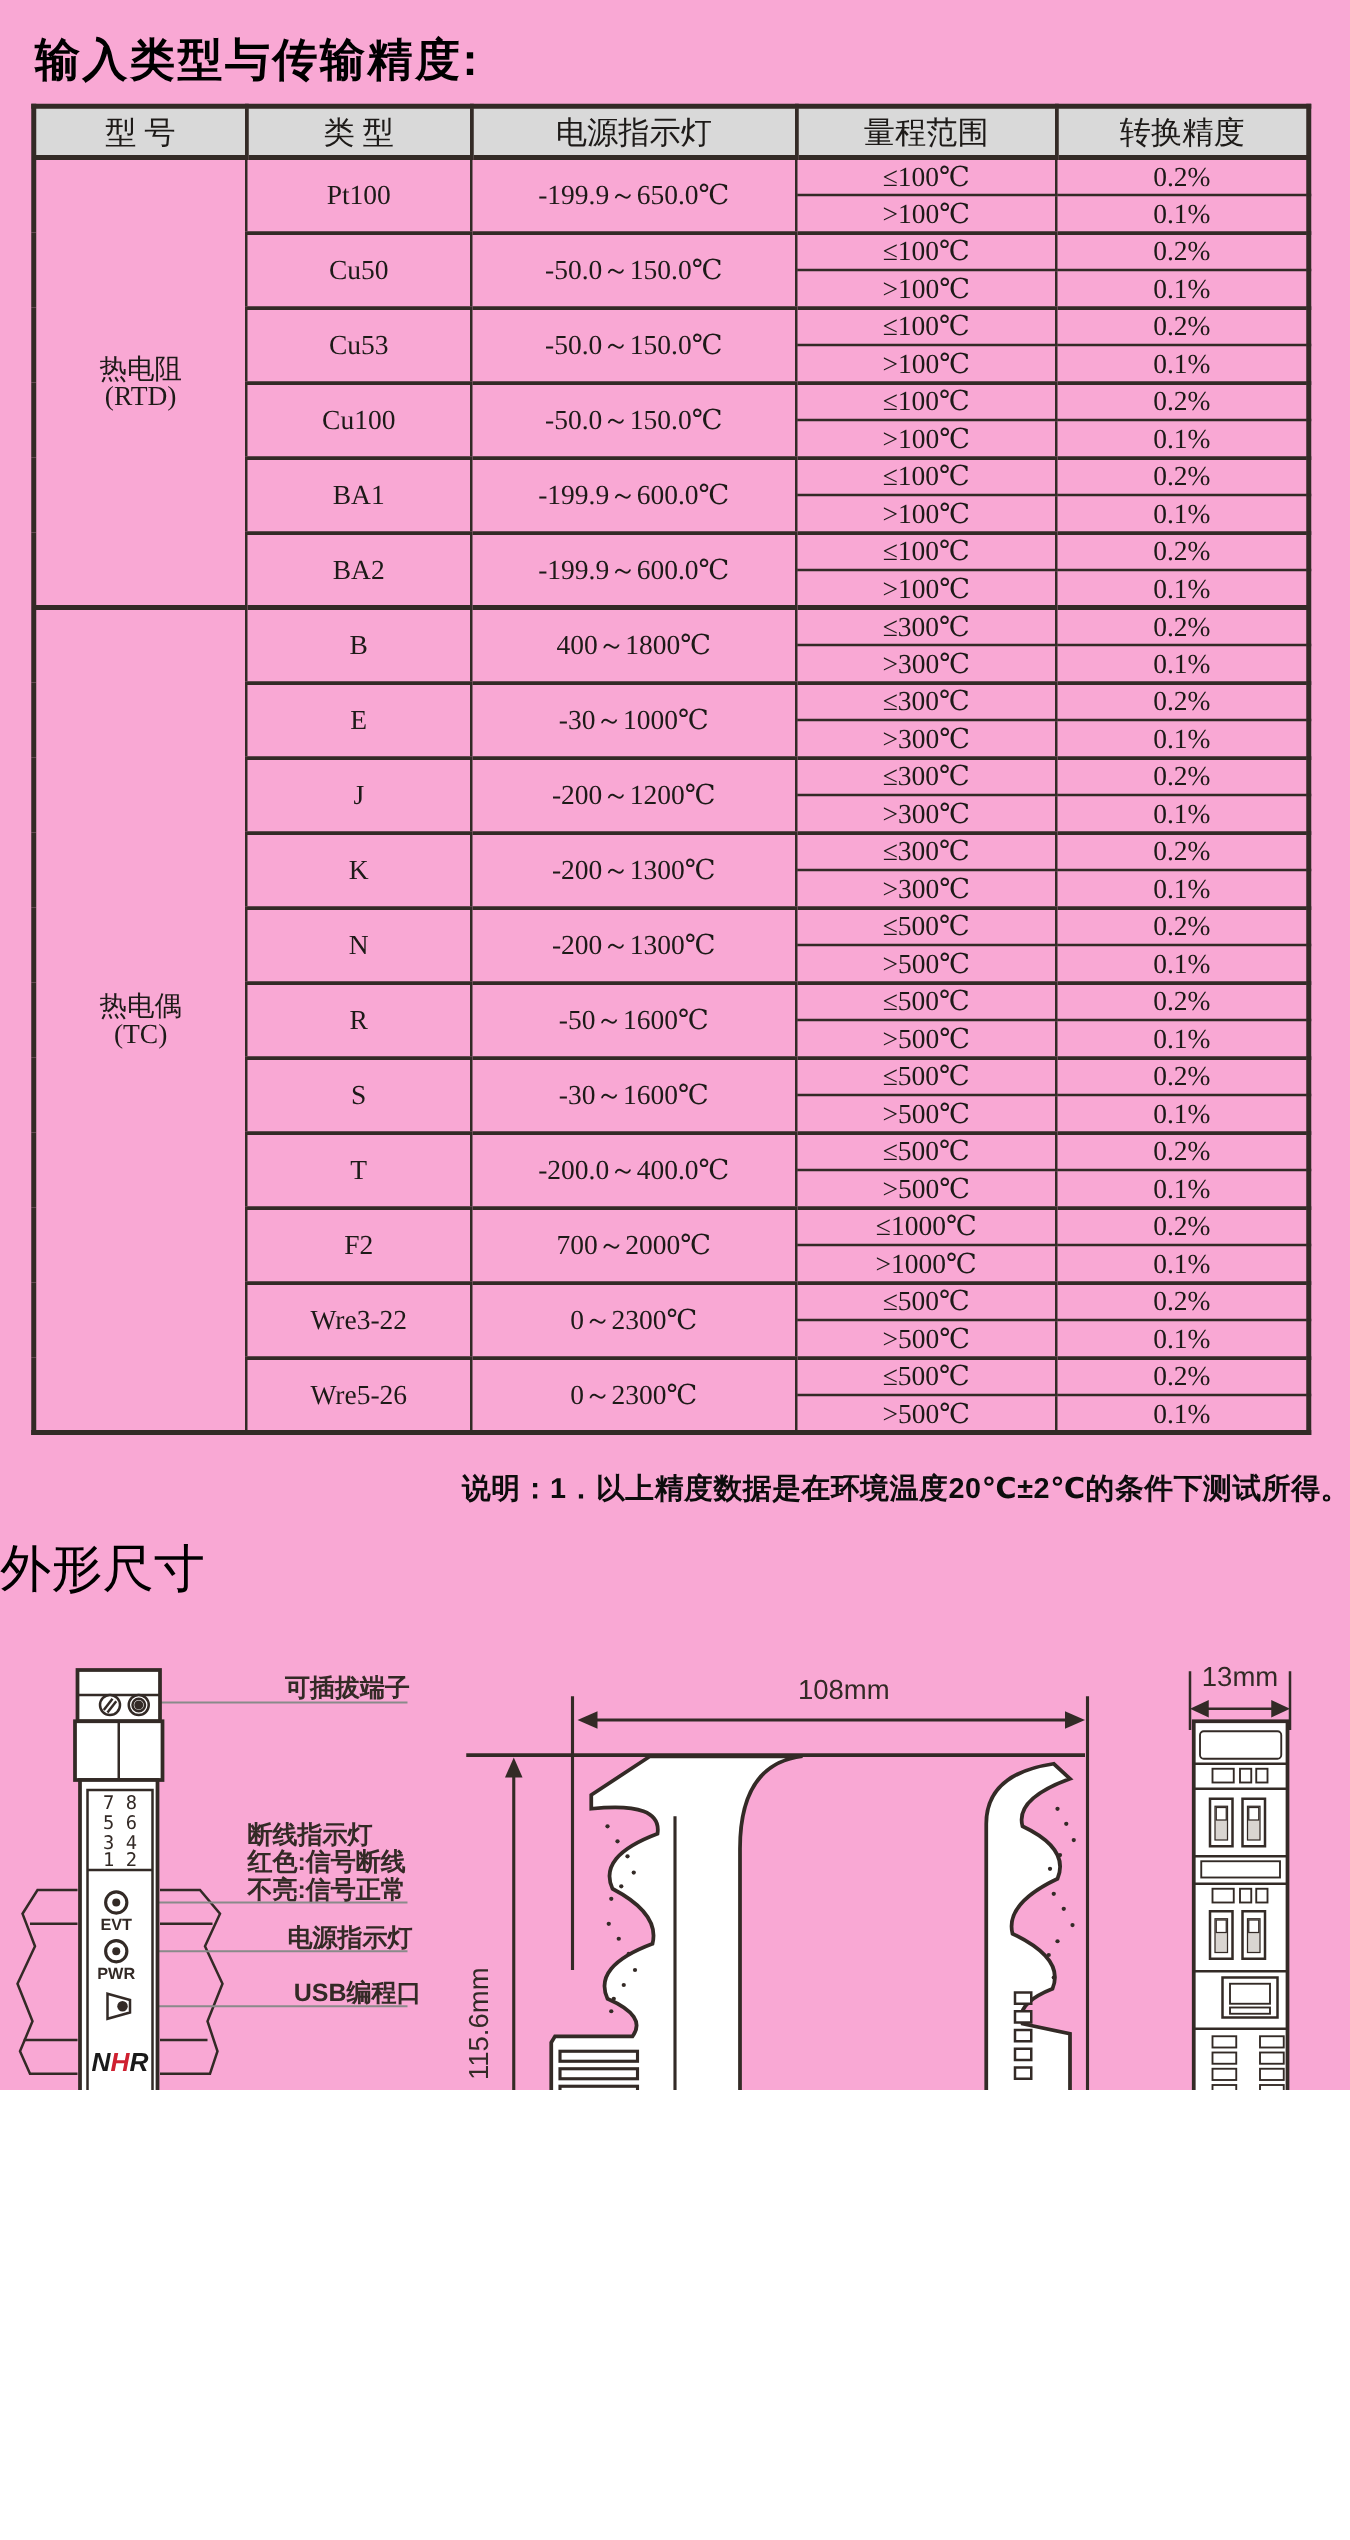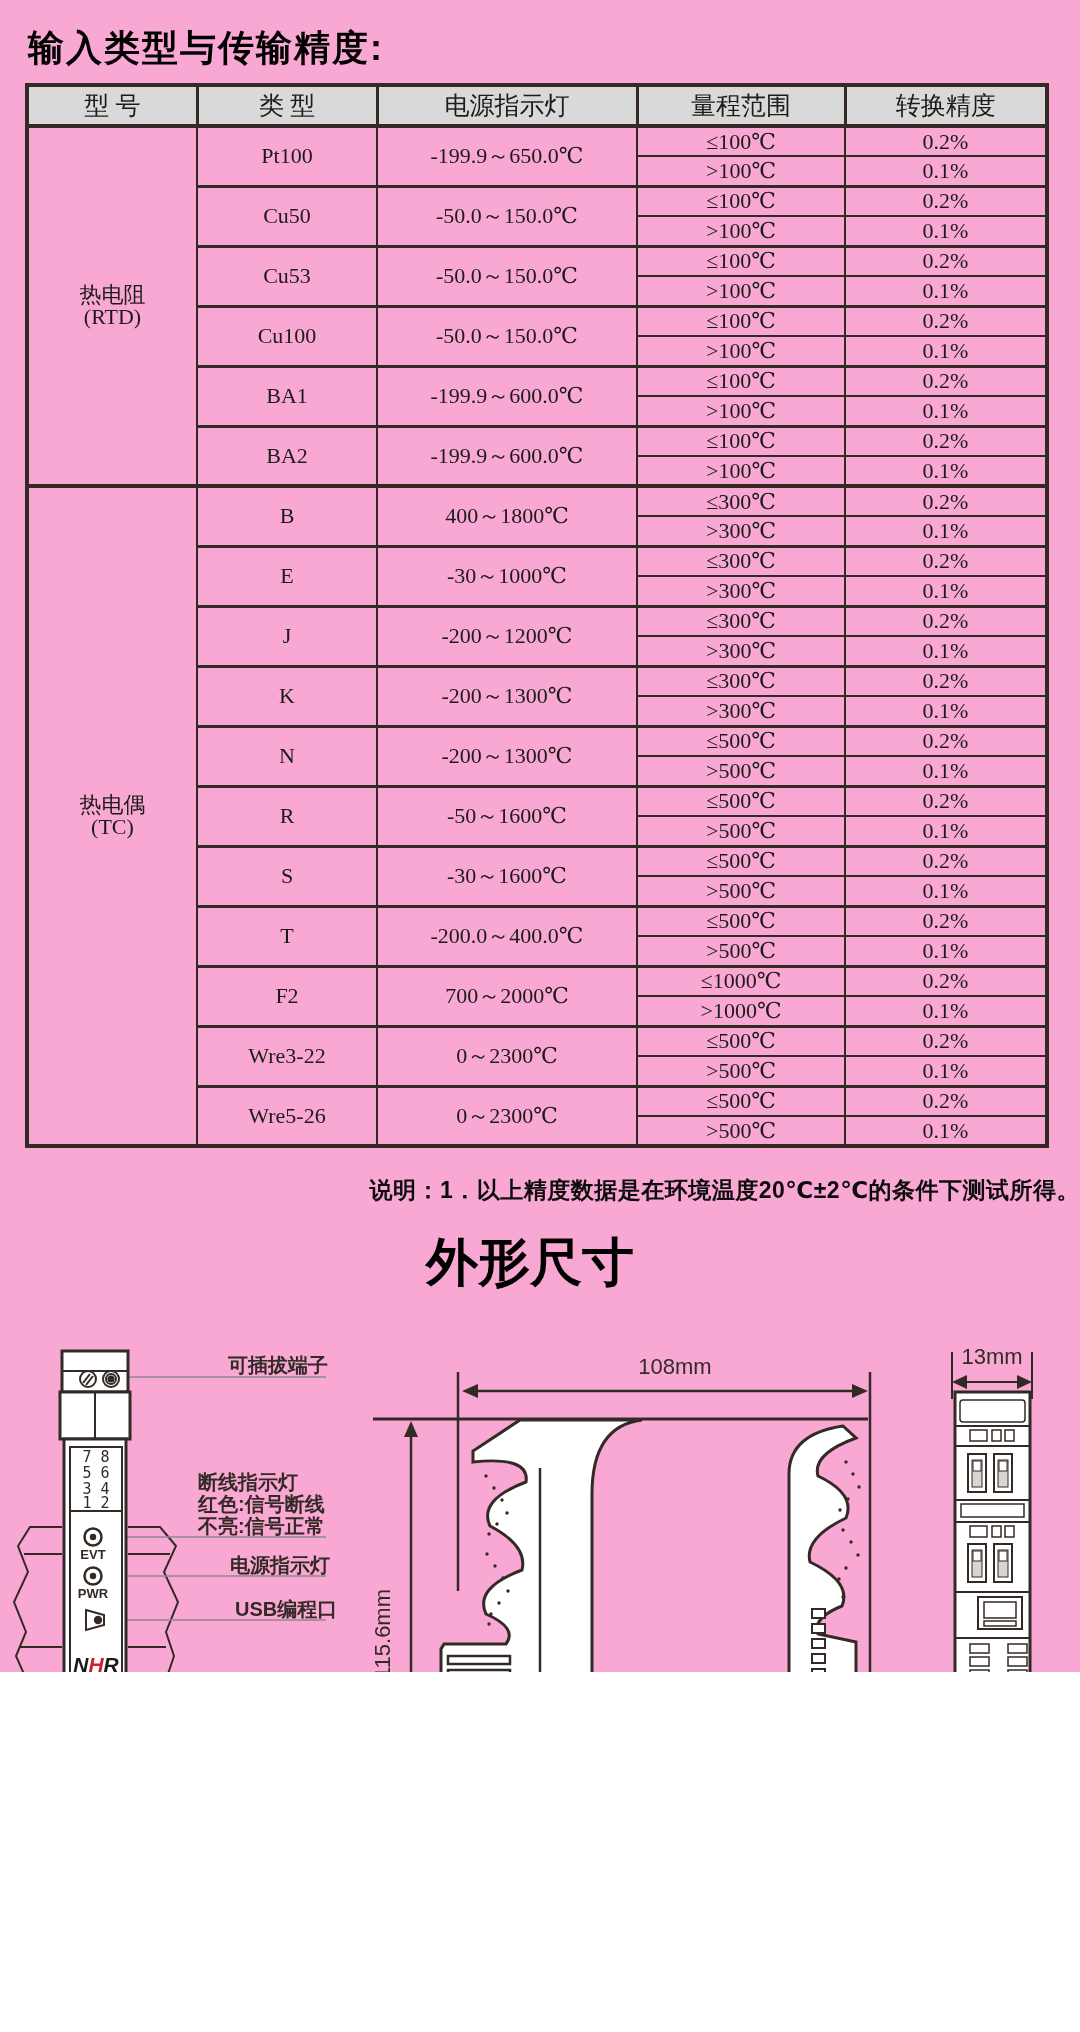--- a/index.html
+++ b/index.html
@@ -16,21 +16,21 @@
                font-family:"Liberation Serif","DejaVu Serif",serif;font-size:22px;line-height:1;}
   table.acc tbody tr{height:30px;}
   tr.type-start td{border-top:3px solid #332a26;}
   tr.group-start td{border-top:4px solid #332a26;}
   td.model-cell{font-size:23px;line-height:1.3;}
   
   .notes{margin:30px 0 0 30px;font-size:23px;font-weight:700;color:#0d0d0d;letter-spacing:0.5px;}
   .note-line{margin-bottom:26px;line-height:24px;text-align:right;}
   .note-line.indent{padding-left:70px;}
   
-  .section-title{margin-top:16px;width:1060px;text-align:center;font-size:52px;font-weight:700;color:#000;}
+  .section-title{margin-top:16px;width:1060px;text-align:left;font-size:41px;font-weight:400;color:#000;}
   .drawings{position:relative;height:596px;margin-top:6px;}
   .drawings svg{position:absolute;top:0;}
   svg text{font-family:"Liberation Sans","DejaVu Sans",sans-serif;fill:#332a26;}
   text.cn{font-size:20px;font-weight:600;}
   text.dim{font-size:22px;font-weight:500;}
   text.tnum{font-family:"DejaVu Sans Mono","Liberation Mono",monospace;font-size:15px;}
   text.ledlab{font-size:13px;font-weight:700;}
 </style>
 </head>
 <body>

